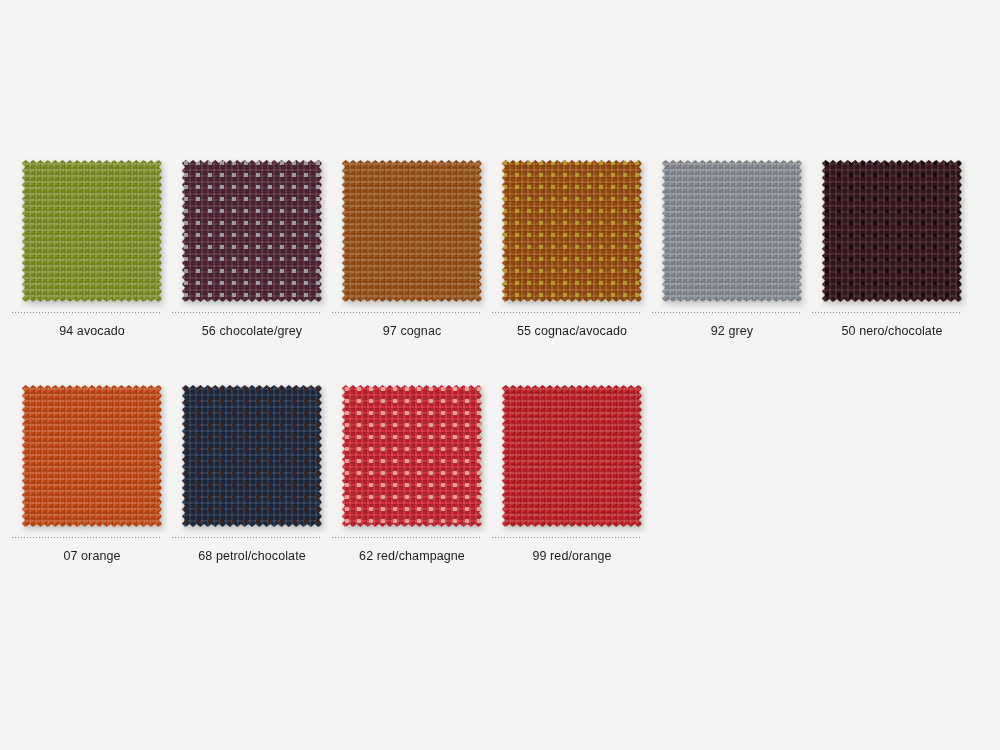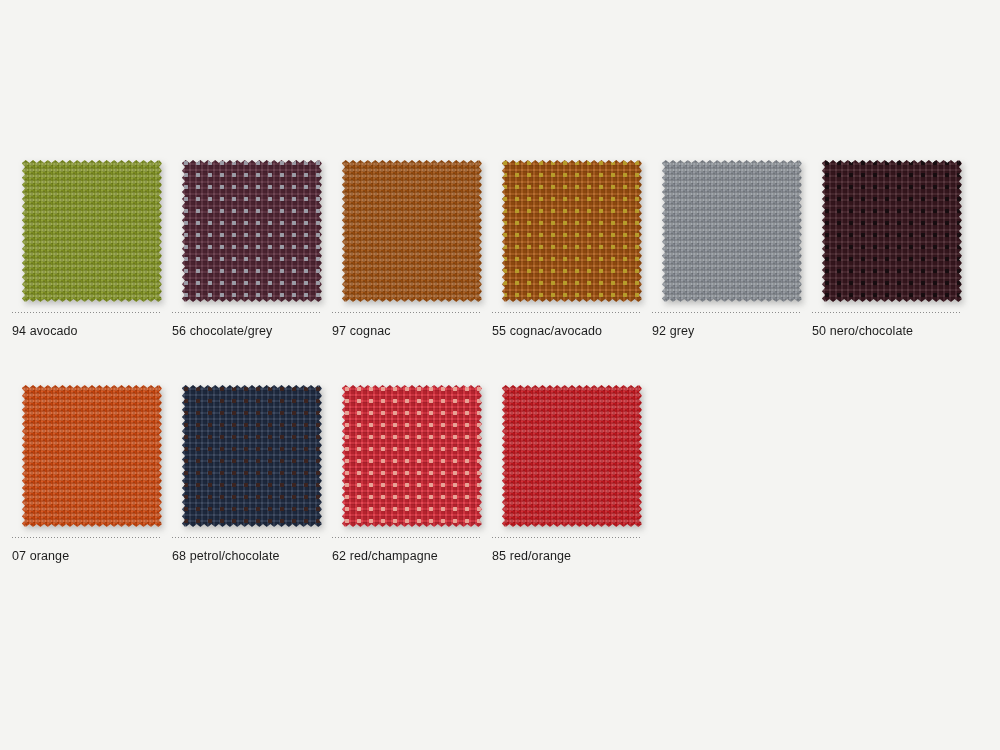--- a/index.html
+++ b/index.html
@@ -34,20 +34,21 @@
     display: flex;
     flex-direction: row;
     align-items: flex-start;
     margin-bottom: 47px;
   }
 
   .swatch-cell {
     width: 160px;
     margin-right: 0px;
     position: relative;
+    text-align: center;
   }
 
   
   .swatch-wrap {
     position: relative;
     width: 140px;
     height: 142px;
     margin-left: 10px;
     margin-bottom: 10px;
   }
@@ -204,17 +205,17 @@
           <div class="rule"></div>
           <div class="caption">62 red/champagne</div>
         </div>
         <div class="swatch-cell">
           <div class="swatch-wrap">
             <div class="swatch">
               <div class="zig solid" style="--base: #e01b24; --dot: #e01b24; --dotx: 0px; --doty: 1px; clip-path: polygon(0px 3.02px, 3.68px 0px, 7.37px 3.02px, 11.05px 0px, 14.74px 3.02px, 18.42px 0px, 22.11px 3.02px, 25.79px 0px, 29.47px 3.02px, 33.16px 0px, 36.84px 3.02px, 40.53px 0px, 44.21px 3.02px, 47.89px 0px, 51.58px 3.02px, 55.26px 0px, 58.95px 3.02px, 62.63px 0px, 66.32px 3.02px, 70px 0px, 73.68px 3.02px, 77.37px 0px, 81.05px 3.02px, 84.74px 0px, 88.42px 3.02px, 92.11px 0px, 95.79px 3.02px, 99.47px 0px, 103.16px 3.02px, 106.84px 0px, 110.53px 3.02px, 114.21px 0px, 117.89px 3.02px, 121.58px 0px, 125.26px 3.02px, 128.95px 0px, 132.63px 3.02px, 136.32px 0px, 136.98px 3.02px, 136.98px 0px, 140px 3.55px, 136.98px 7.1px, 140px 10.65px, 136.98px 14.2px, 140px 17.75px, 136.98px 21.3px, 140px 24.85px, 136.98px 28.4px, 140px 31.95px, 136.98px 35.5px, 140px 39.05px, 136.98px 42.6px, 140px 46.15px, 136.98px 49.7px, 140px 53.25px, 136.98px 56.8px, 140px 60.35px, 136.98px 63.9px, 140px 67.45px, 136.98px 71px, 140px 74.55px, 136.98px 78.1px, 140px 81.65px, 136.98px 85.2px, 140px 88.75px, 136.98px 92.3px, 140px 95.85px, 136.98px 99.4px, 140px 102.95px, 136.98px 106.5px, 140px 110.05px, 136.98px 113.6px, 140px 117.15px, 136.98px 120.7px, 140px 124.25px, 136.98px 127.8px, 140px 131.35px, 136.98px 134.9px, 140px 138.45px, 136.98px 138.98px, 140px 138.98px, 136.32px 142px, 132.63px 138.98px, 128.95px 142px, 125.26px 138.98px, 121.58px 142px, 117.89px 138.98px, 114.21px 142px, 110.53px 138.98px, 106.84px 142px, 103.16px 138.98px, 99.47px 142px, 95.79px 138.98px, 92.11px 142px, 88.42px 138.98px, 84.74px 142px, 81.05px 138.98px, 77.37px 142px, 73.68px 138.98px, 70px 142px, 66.32px 138.98px, 62.63px 142px, 58.95px 138.98px, 55.26px 142px, 51.58px 138.98px, 47.89px 142px, 44.21px 138.98px, 40.53px 142px, 36.84px 138.98px, 33.16px 142px, 29.47px 138.98px, 25.79px 142px, 22.11px 138.98px, 18.42px 142px, 14.74px 138.98px, 11.05px 142px, 7.37px 138.98px, 3.68px 142px, 3.02px 138.98px, 3.02px 142px, 0px 138.45px, 3.02px 134.9px, 0px 131.35px, 3.02px 127.8px, 0px 124.25px, 3.02px 120.7px, 0px 117.15px, 3.02px 113.6px, 0px 110.05px, 3.02px 106.5px, 0px 102.95px, 3.02px 99.4px, 0px 95.85px, 3.02px 92.3px, 0px 88.75px, 3.02px 85.2px, 0px 81.65px, 3.02px 78.1px, 0px 74.55px, 3.02px 71px, 0px 67.45px, 3.02px 63.9px, 0px 60.35px, 3.02px 56.8px, 0px 53.25px, 3.02px 49.7px, 0px 46.15px, 3.02px 42.6px, 0px 39.05px, 3.02px 35.5px, 0px 31.95px, 3.02px 28.4px, 0px 24.85px, 3.02px 21.3px, 0px 17.75px, 3.02px 14.2px, 0px 10.65px, 3.02px 7.1px, 0px 3.55px);"></div>
             </div>
           </div>
           <div class="rule"></div>
-          <div class="caption">85 red/orange</div>
+          <div class="caption">99 red/orange</div>
         </div>
       </div>
     </div>
 </div>
 
 </body></html>

